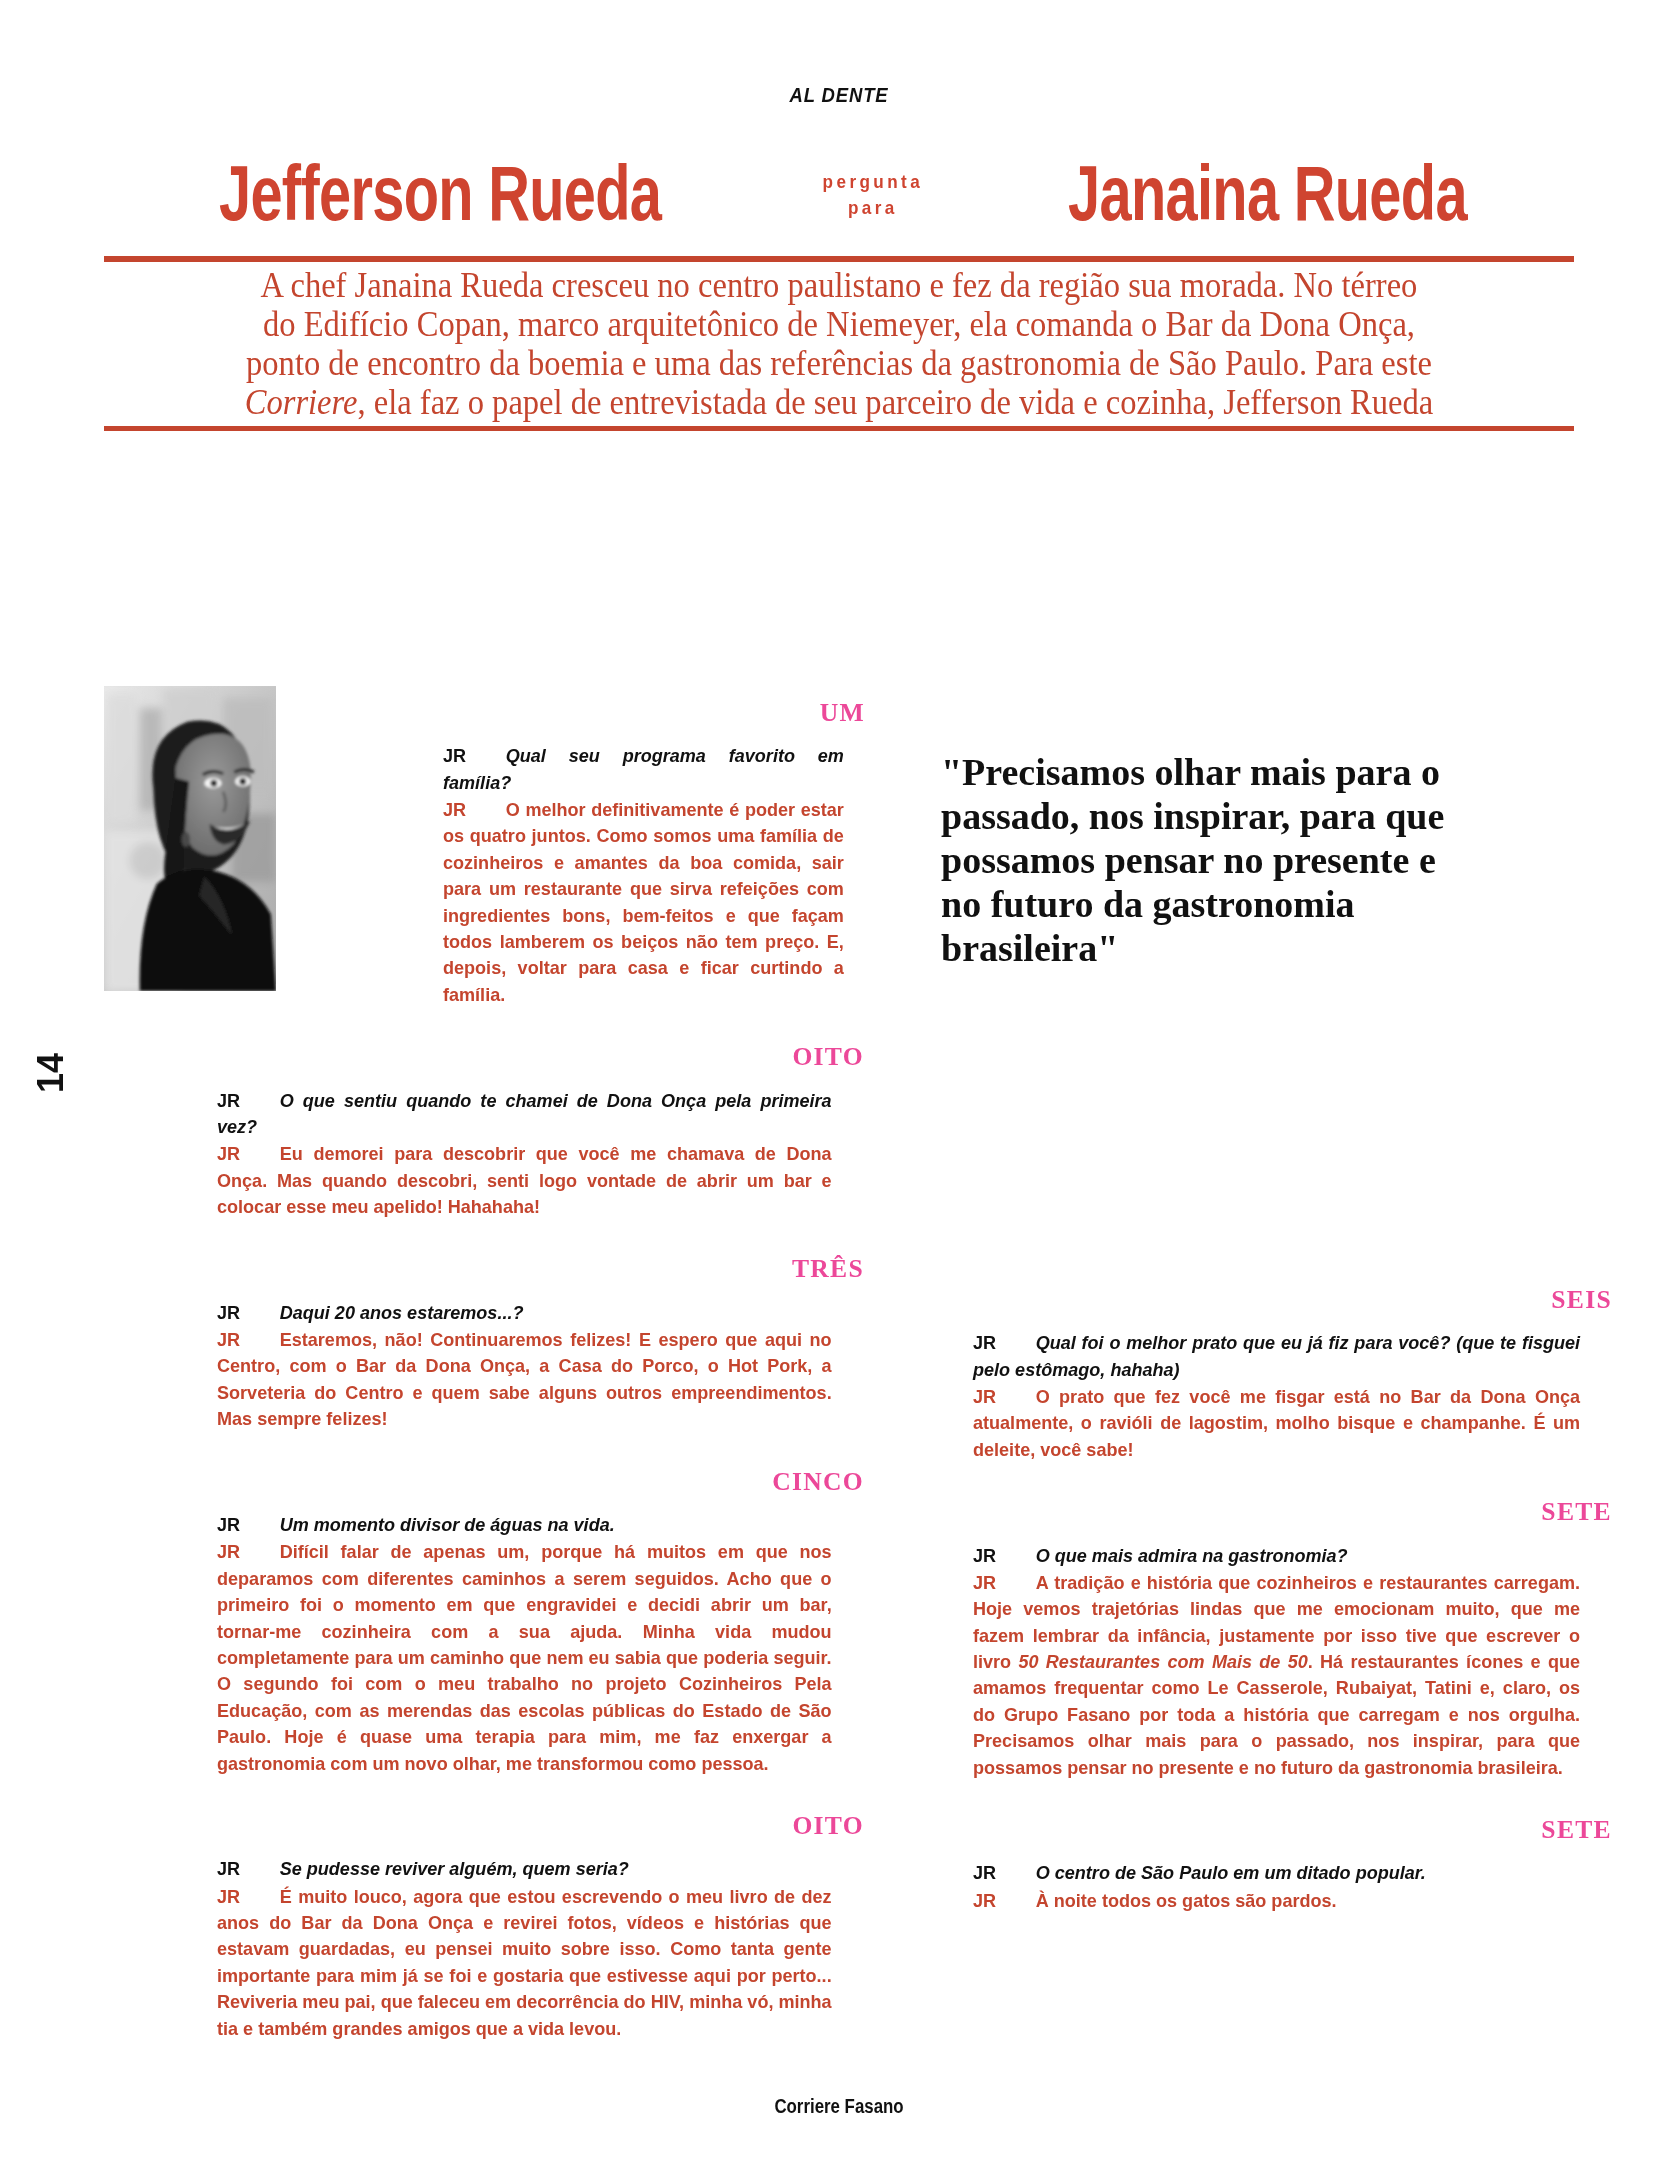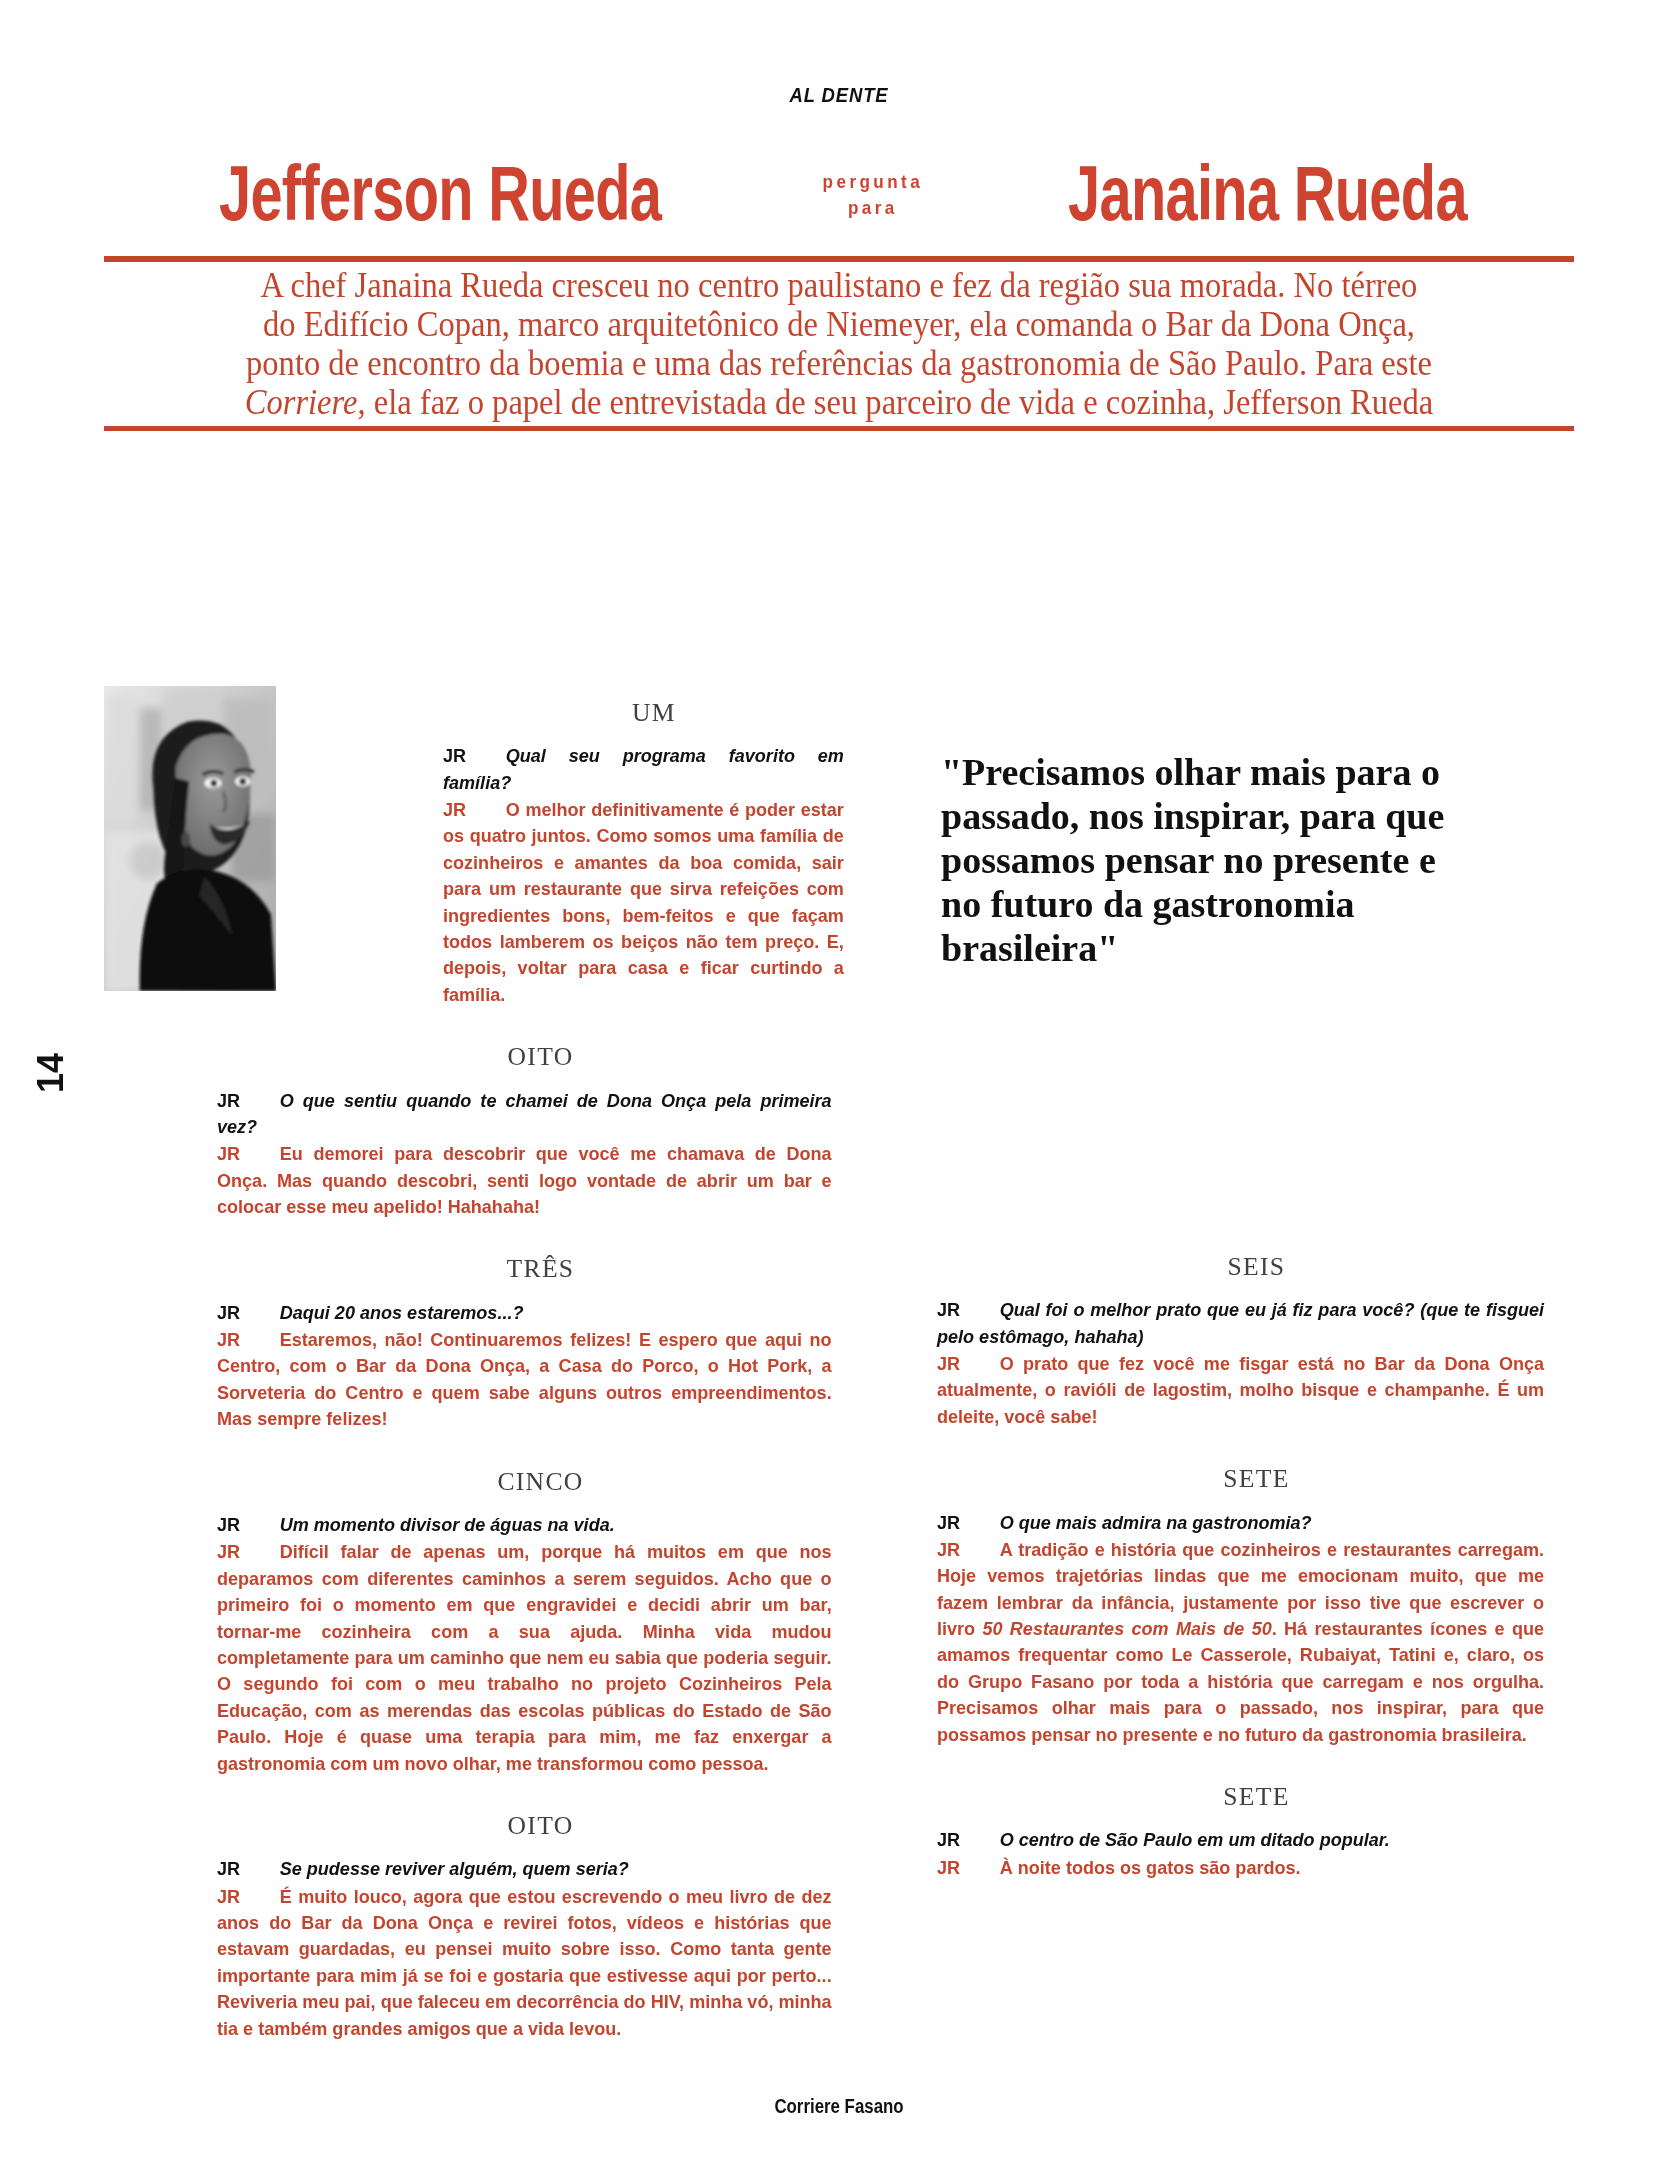--- a/index.html
+++ b/index.html
@@ -128,26 +128,26 @@
     position: absolute;
     top: 733px;
     left: 937px;
     width: 639px;
   }
 
   
   .indent-um { margin-left: 226px; width: 422px; }
 
   .sec-head {
-    text-align: center;
+    text-align: right;
     font-family: "Liberation Serif", serif;
-    font-weight: normal;
+    font-weight: bold;
     font-size: 25.6px;
     letter-spacing: 1.3px;
-    color: #404040;
+    color: #ec4899;
     margin: 0 0 15.3px 0;
   }
   .gap { height: 34px; }
 
   .qa {
     font-family: "Liberation Sans", sans-serif;
     font-weight: bold;
     font-size: 19px;
     line-height: 26.4px;
     text-align: justify;
@@ -315,21 +315,21 @@
     <div class="qa">
       <p class="q"><span class="tag">JR</span><i>Se pudesse reviver alguém, quem seria?</i></p>
       <p class="a"><span class="tag">JR</span><span>É muito louco, agora que estou escrevendo o meu livro de dez anos do Bar da Dona Onça e revirei fotos, vídeos e histórias que estavam guardadas, eu pensei muito sobre isso. Como tanta gente importante para mim já se foi e gostaria que estivesse aqui por perto... Reviveria meu pai, que faleceu em decorrência do HIV, minha vó, minha tia e também grandes amigos que a vida levou.</span></p>
     </div>
   </div>
 
 </div>
 
 <div class="pullquote">"Precisamos olhar mais para o passado, nos inspirar, para que possamos pensar no presente e no futuro da gastronomia brasileira"</div>
 
-<div class="col-right" style="top:1252px;">
+<div class="col-right" style="top:1285px;margin-left:36px;">
 
   <div>
     <div class="sec-head">SEIS</div>
     <div class="qa">
       <p class="q"><span class="tag">JR</span><i>Qual foi o melhor prato que eu já fiz para você? (que te fisguei pelo estômago, hahaha)</i></p>
       <p class="a"><span class="tag">JR</span><span>O prato que fez você me fisgar está no Bar da Dona Onça atualmente, o ravióli de lagostim, molho bisque e champanhe. É um deleite, você sabe!</span></p>
     </div>
   </div>
 
   <div class="gap"></div>

